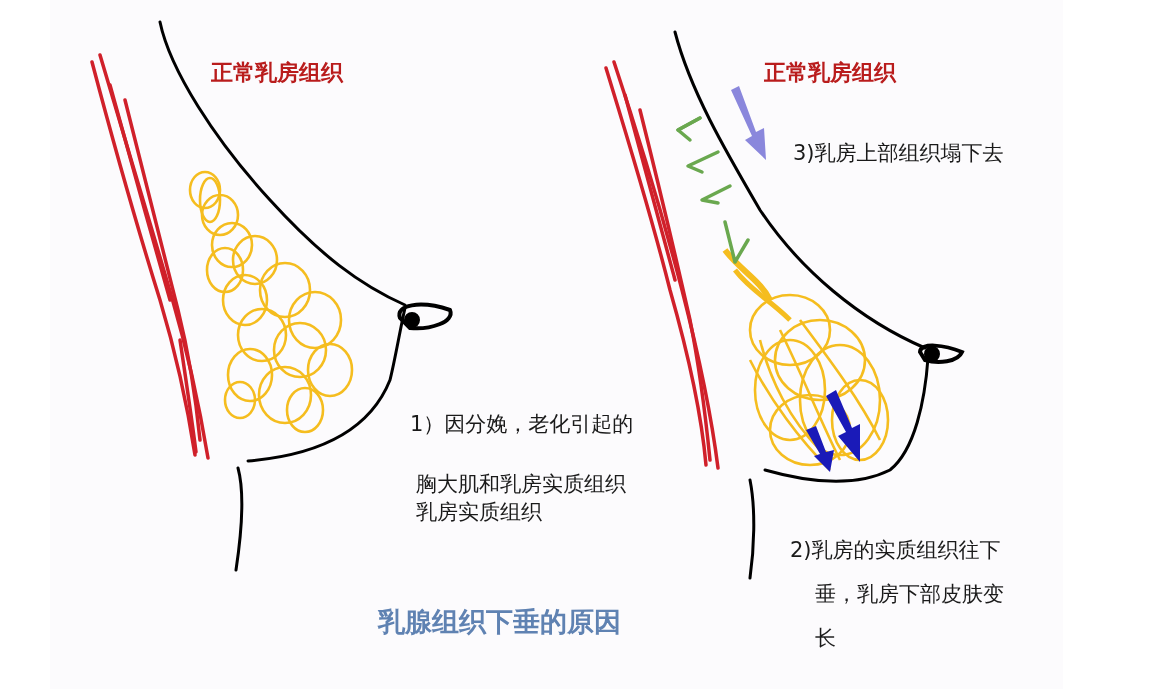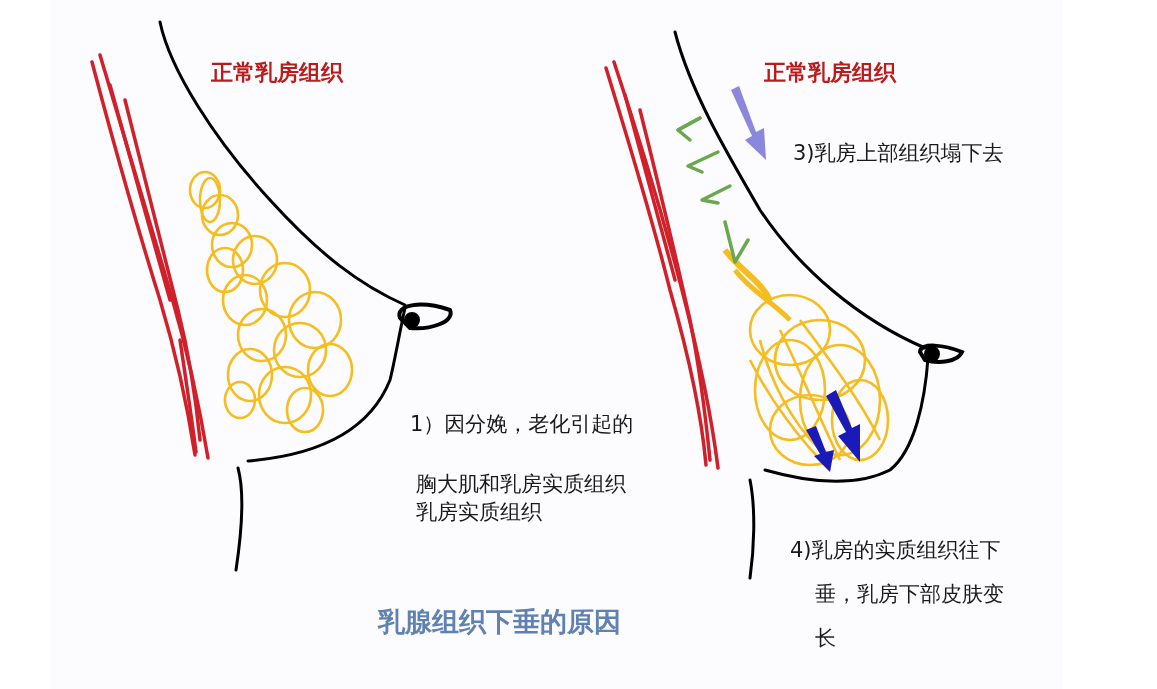--- a/index.html
+++ b/index.html
@@ -104,18 +104,18 @@
 
 <div class="note" style="left:793px; top:131px;">3)乳房上部组织塌下去</div>
 
 <div>
   <div class="note" style="left:382px; top:402px;margin-left:28px;">1）因分娩，老化引起的</div>
   <div class="note" style="left:416px; top:462px;">胸大肌和乳房实质组织</div>
   <div class="note" style="left:416px; top:490px;">乳房实质组织</div>
 </div>
 
 <div>
-  <div class="note" style="left:790px; top:528px;">4)乳房的实质组织往下</div>
+  <div class="note" style="left:790px; top:528px;">2)乳房的实质组织往下</div>
   <div class="note" style="left:815px; top:572px;">垂，乳房下部皮肤变</div>
   <div class="note" style="left:815px; top:616px;">长</div>
 </div>
 
 <div class="main-title" style="left:378px; top:604px;">乳腺组织下垂的原因</div>
 
 </body></html>

